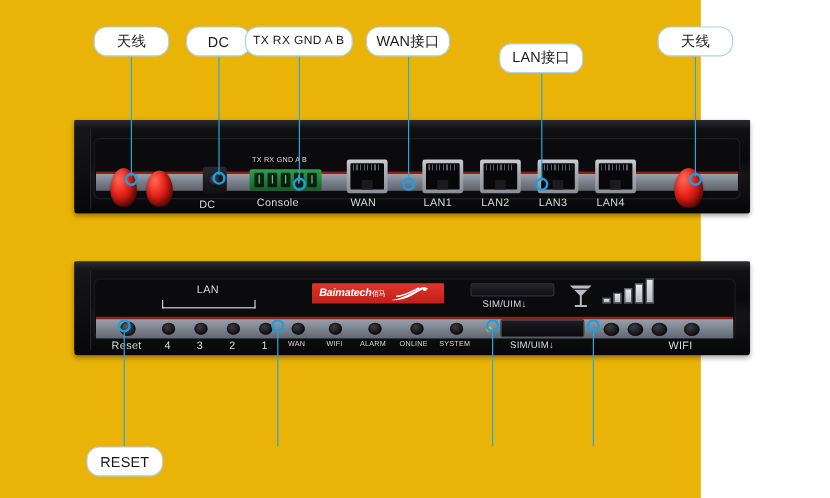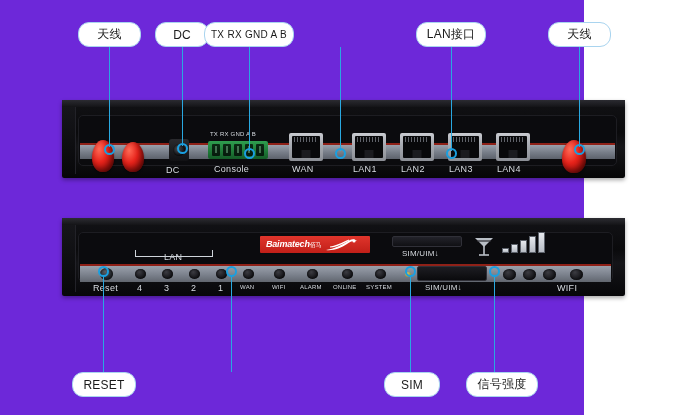--- a/index.html
+++ b/index.html
@@ -6,21 +6,21 @@
   html, body {
     margin: 0; padding: 0;
     width: 692px; height: 415px;
     background: #ffffff;
     font-family: "Liberation Sans", sans-serif;
     overflow: hidden;
   }
   #stage {
     position: relative;
     width: 584px; height: 415px;
-    background: #6d28d9;
+    background: #eab308;
   }
 
   
   .pill {
     position: absolute;
     border: 1px solid #a9d4ef;
     border-radius: 11px;
     background: #ffffff;
     color: #1a1a1a;
     display: flex;
@@ -312,21 +312,24 @@
 
   <div class="pill" style="left:78px; top:22px; width:63px;">
     <span>天线</span>
   </div>
   <div class="pill" style="left:155px; top:22px; width:54px;">
     <span>DC</span>
   </div>
   <div class="pill small" style="left:204px; top:22px; width:90px;">
     <span>TX RX GND A B</span>
   </div>
-  <div class="pill" style="left:416px; top:22px; width:70px;">
+  <div class="pill" style="left:305px; top:22px; width:70px;">
+    <span>WAN接口</span>
+  </div>
+  <div class="pill" style="left:416px; top:36px; width:70px;border-radius:10px;">
     <span>LAN接口</span>
   </div>
   <div class="pill" style="left:548px; top:22px; width:63px;">
     <span>天线</span>
   </div>
 
   <div class="leader" style="left:109px; top:47px; height:100px;"></div>
   <div class="leader" style="left:182px; top:47px; height:99px;"></div>
   <div class="leader" style="left:249px; top:47px; height:104px;"></div>
   <div class="leader" style="left:340px; top:47px; height:104px;"></div>
@@ -400,21 +403,21 @@
     <div class="silk" style="left:435px; top:64px;">LAN4</div>
   </div>
 
   <div class="panel" id="panel-bot">
     <div class="bevel-top"></div>
     <div class="endcap"></div>
     <div class="face"></div>
     <div class="pinstripe"></div>
     <div class="strip"></div>
 
-    <div class="silk" style="left:102px; top:34px;">LAN</div>
+    <div class="silk" style="left:102px; top:18px;">LAN</div>
     <div class="bracket" style="left:73px; top:32px; width:78px;"></div>
 
     <div class="logo" style="left:198px; top:18px; width:110px; height:17px;">
       <span class="brand">
         <span>Baimatech</span><span class="cn">佰马</span>
       </span>
       <span class="swoosh">
         <svg width="34" height="14" viewBox="0 0 34 14" aria-hidden="true">
           <path d="M2 12 C10 11 18 7 26 2 C28 1 31 1 33 3 C29 2 26 4 23 6 C17 10 9 13 2 12 Z" fill="#ffffff"></path>
           <path d="M6 9 C12 9 19 5 25 2" stroke="#ffffff" stroke-width="1.2" fill="none"></path>
@@ -488,23 +491,17 @@
   <div class="leader" style="left:103px; top:277px; height:95px;"></div>
   <div class="pill" style="left:72px; top:372px; width:64px;">
     <span>RESET</span>
   </div>
 
   <div class="ring" style="left:226px; top:266px;"></div>
   <div class="leader" style="left:231px; top:277px; height:95px;"></div>
 
   <div class="ring" style="left:405px; top:266px;"></div>
   <div class="leader" style="left:410px; top:277px; height:95px;"></div>
-  <div class="pill" style="left:384px; top:372px; width:56px;">
-    <span>SIM</span>
-  </div>
 
   <div class="ring" style="left:489px; top:266px;"></div>
   <div class="leader" style="left:494px; top:277px; height:95px;"></div>
-  <div class="pill" style="left:466px; top:372px; width:72px;">
-    <span>信号强度</span>
-  </div>
 
 </div>
 
 </body></html>

